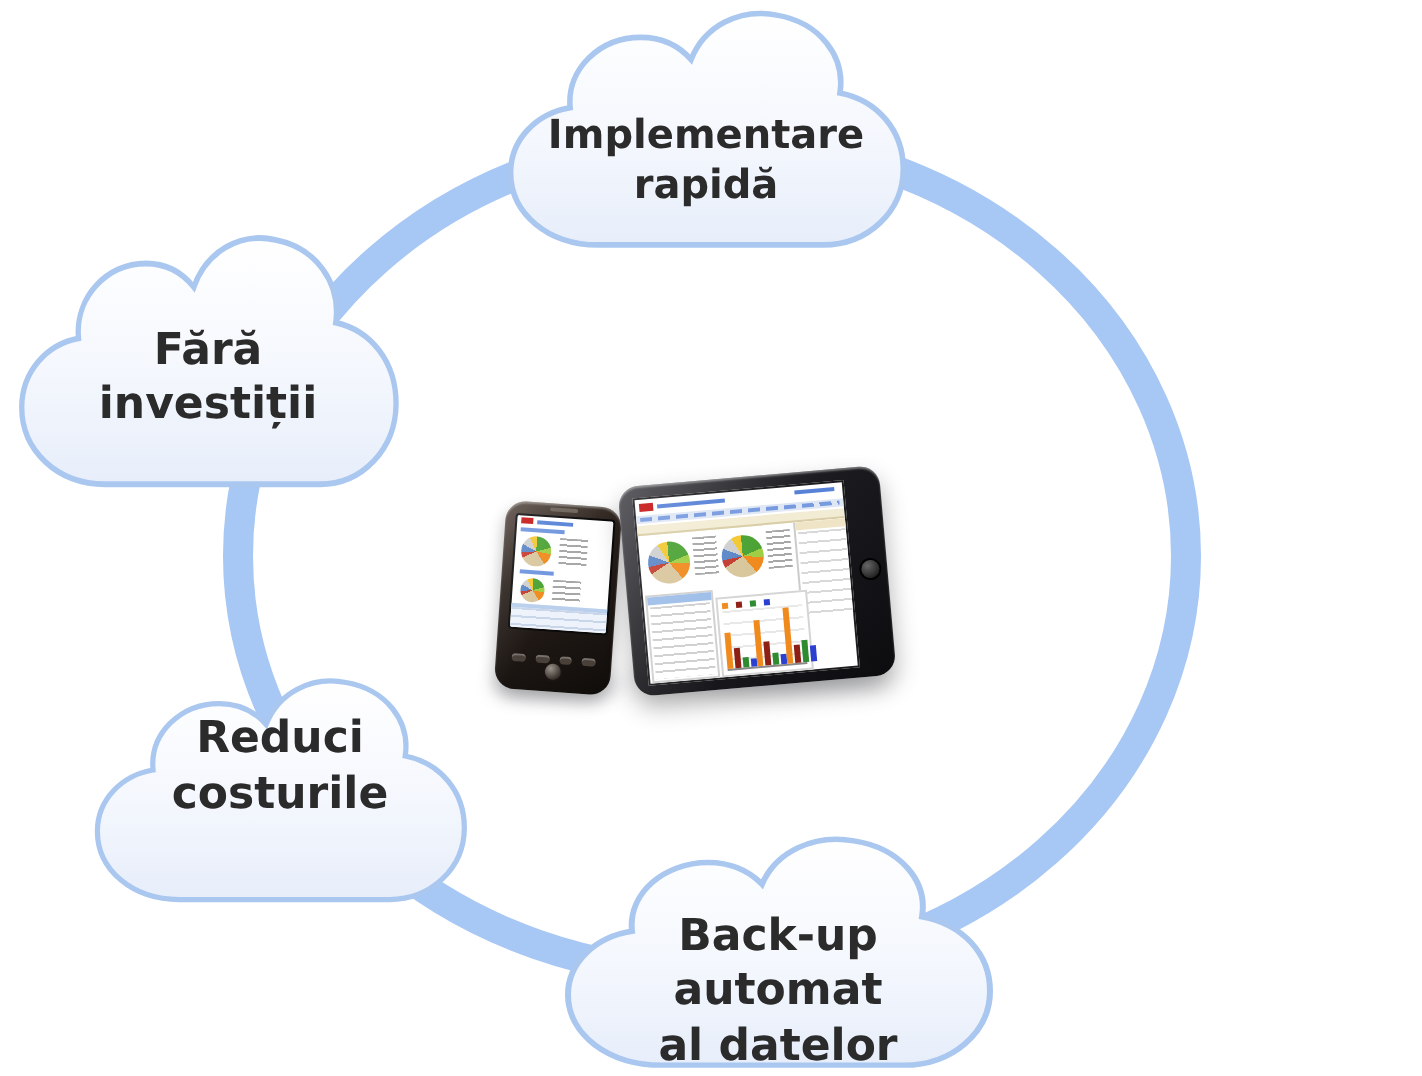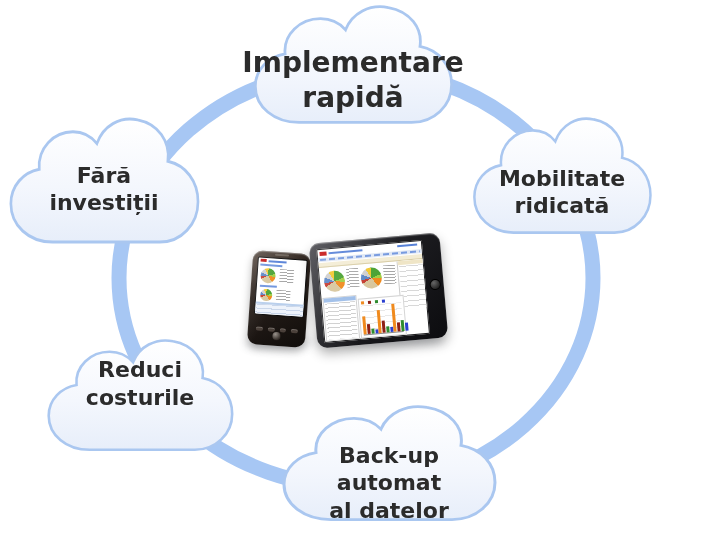--- a/index.html
+++ b/index.html
@@ -17,21 +17,21 @@
   
   .cloud{position:absolute;}
   .cloud-shape{position:absolute;left:0;top:0;width:100%;height:100%;overflow:visible;}
   #cloudPath{stroke:var(--cloud-border);}
   .stopTop{stop-color:var(--cloud-top);} .stopMid{stop-color:var(--cloud-mid);} .stopBot{stop-color:var(--cloud-bottom);}
   .cloud-label{
     position:absolute;inset:0;display:flex;align-items:center;justify-content:center;
     text-align:center;font-weight:bold;font-size:22px;line-height:1.25;color:var(--label);
     white-space:pre-line;padding-top:17%;
   }
-  .c1 .cloud-label{font-size:28px;padding-top:14%;}
+  .c1 .cloud-label{font-size:20px;padding-top:14%;}
   .c3 .cloud-label{padding-top:12%;}
   .c5 .cloud-label{padding-top:0;padding-bottom:12%;}
   .c6 .cloud-label{padding-top:8%;}
 
   
   .device-shadow{position:absolute;background:rgba(40,50,70,.22);border-radius:50%;filter:blur(5px);}
 
   
   .phone{position:absolute;left:250px;top:252px;width:58px;height:94px;transform:rotate(4deg);
     background:linear-gradient(150deg,#55483f 0%,#2a211c 35%,#0f0c0a 100%);
@@ -120,30 +120,23 @@
 
   
   <div class="cloud c1" style="left:246px;top:2px;width:214px;height:126px;">
     <svg class="cloud-shape" viewBox="0 0 230 136" preserveAspectRatio="none">
         <use href="#cloudPath"></use>
       </svg>
     <div class="cloud-label">Implementare
 rapidă</div>
   </div>
 
-  <div class="cloud c2" style="left:466px;top:114px;width:192px;height:124px;">
-    <svg class="cloud-shape" viewBox="0 0 230 136" preserveAspectRatio="none">
-        <use href="#cloudPath"></use>
-      </svg>
-    <div class="cloud-label">Mobilitate
-ridicată</div>
-  </div>
-
-
-  <div class="cloud c4" style="left:274px;top:402px;width:230px;height:123px;">
+
+
+  <div class="cloud c4" style="left:274px;top:415px;width:230px;height:123px;">
     <svg class="cloud-shape" viewBox="0 0 230 136" preserveAspectRatio="none">
         <use href="#cloudPath"></use>
       </svg>
     <div class="cloud-label">Back-up
 automat
 al datelor</div>
   </div>
 
   <div class="cloud c5" style="left:40px;top:336px;width:200px;height:119px;">
     <svg class="cloud-shape" viewBox="0 0 230 136" preserveAspectRatio="none">

